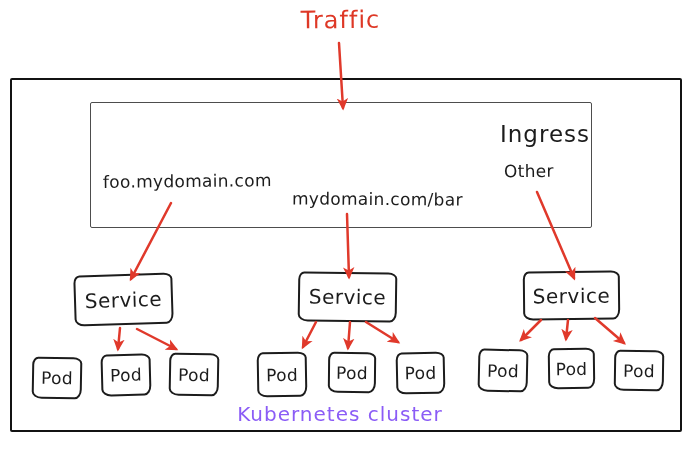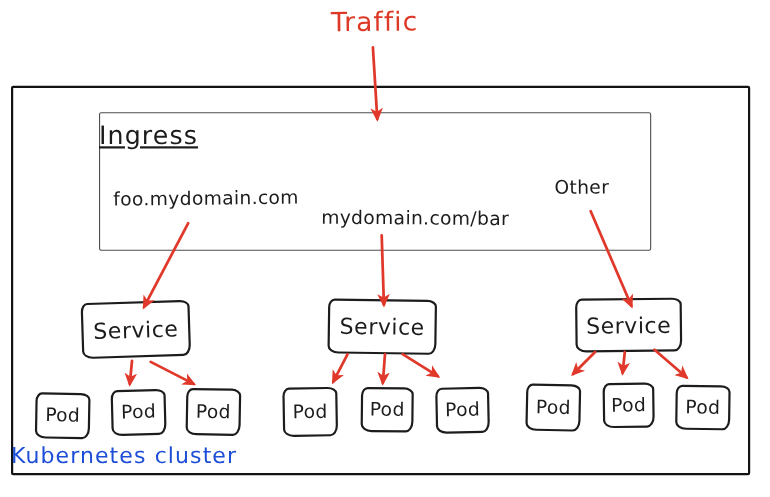--- a/index.html
+++ b/index.html
@@ -20,44 +20,44 @@
   #ingress-box{
     left:90px;top:102px;width:500px;height:124px;
     border:1.5px solid #4d4d4d;border-radius:2px;background:transparent;
   }
   .label{position:absolute;white-space:nowrap;}
   #traffic-label{
     left:283px;top:6px;width:115px;text-align:center;
     color:#de3826;font-size:24px;letter-spacing:1px;font-weight:500;transform:rotate(-0.5deg);
   }
   #ingress-title{
-    left:90px;top:111px;width:500px;text-align:left;
-    font-size:23px;letter-spacing:1px;font-weight:500;text-decoration:underline;
+    left:90px;top:121px;width:500px;text-align:right;
+    font-size:23px;letter-spacing:1px;font-weight:500;
   }
   .rule{font-size:17px;letter-spacing:0.3px;}
   #rule-host{left:103px;top:171px;transform:rotate(-0.6deg);}
   #rule-path{left:292px;top:189px;transform:rotate(0.4deg);}
   #rule-other{left:504px;top:161px;transform:rotate(-0.5deg);}
   .service-box{font-size:20px;letter-spacing:0.5px;}
   #service-1{left:74px;top:274px;width:95px;height:47px;transform:rotate(-1.8deg);}
   #service-2{left:298px;top:272px;width:95px;height:46px;transform:rotate(0.8deg);}
   #service-3{left:523px;top:271px;width:93px;height:45px;transform:rotate(-0.6deg);}
   .pod-box{font-size:17px;letter-spacing:0.3px;}
   #pod-1-1{left:32px; top:357px;width:46px;height:38px;transform:rotate(1deg);}
   #pod-1-2{left:101px;top:354px;width:46px;height:38px;transform:rotate(-1.5deg);}
   #pod-1-3{left:169px;top:353px;width:46px;height:39px;transform:rotate(1deg);}
   #pod-2-1{left:257px;top:352px;width:46px;height:41px;transform:rotate(-1deg);}
   #pod-2-2{left:328px;top:352px;width:44px;height:37px;transform:rotate(0.6deg);}
   #pod-2-3{left:396px;top:352px;width:45px;height:38px;transform:rotate(-1.2deg);}
   #pod-3-1{left:478px;top:349px;width:46px;height:39px;transform:rotate(1.2deg);}
   #pod-3-2{left:548px;top:348px;width:43px;height:37px;transform:rotate(-0.8deg);}
   #pod-3-3{left:614px;top:350px;width:46px;height:37px;transform:rotate(0.8deg);}
   #cluster-label{
-    left:10px;top:402px;width:660px;
-    color:#1d4ed8;font-size:20px;letter-spacing:1px;
+    left:10px;top:402px;width:660px;text-align:center;
+    color:#8b5cf6;font-size:20px;letter-spacing:1px;
   }
   #arrow-layer{position:absolute;left:0;top:0;width:700px;height:452px;pointer-events:none;}
   #arrow-layer line{stroke:#e0392b;stroke-width:2.5;stroke-linecap:round;}
 </style>
 </head>
 <body>
 
 <div id="stage">
 
   <div id="outer-box" class="abs"></div>

